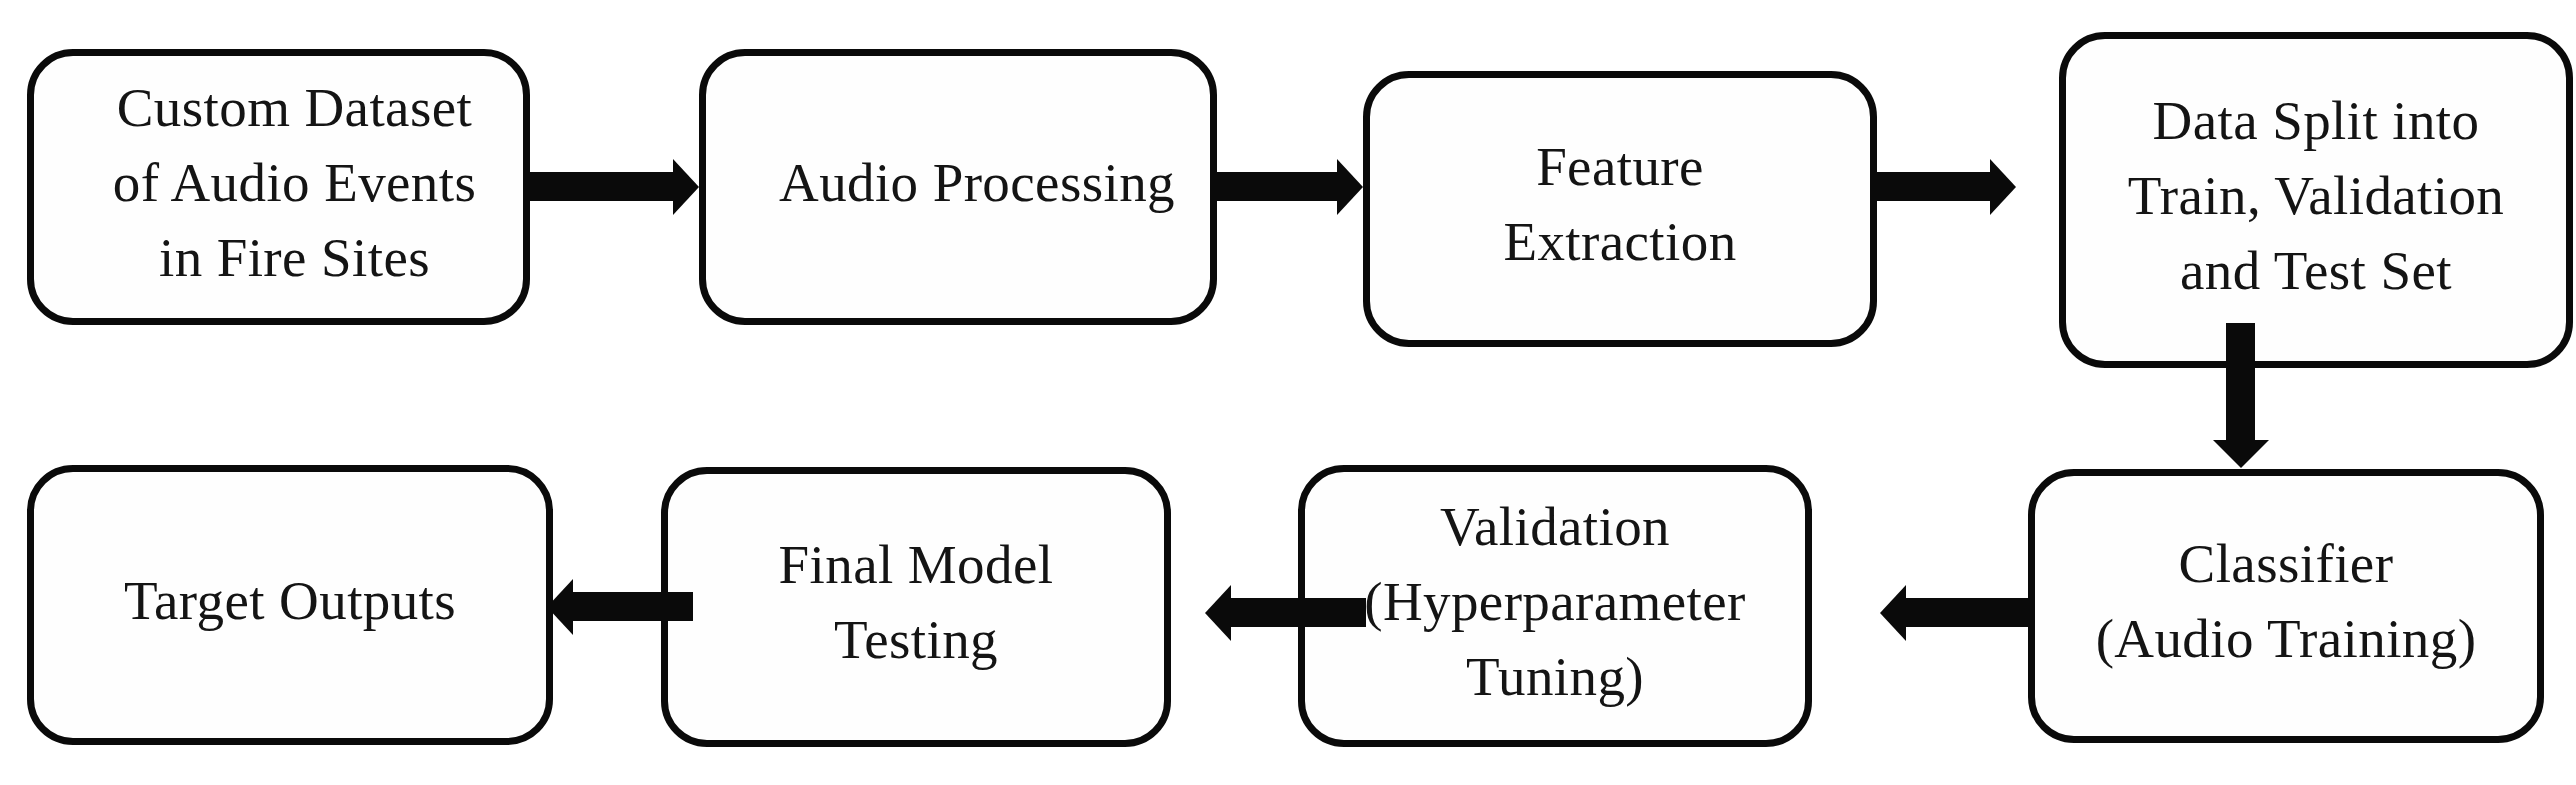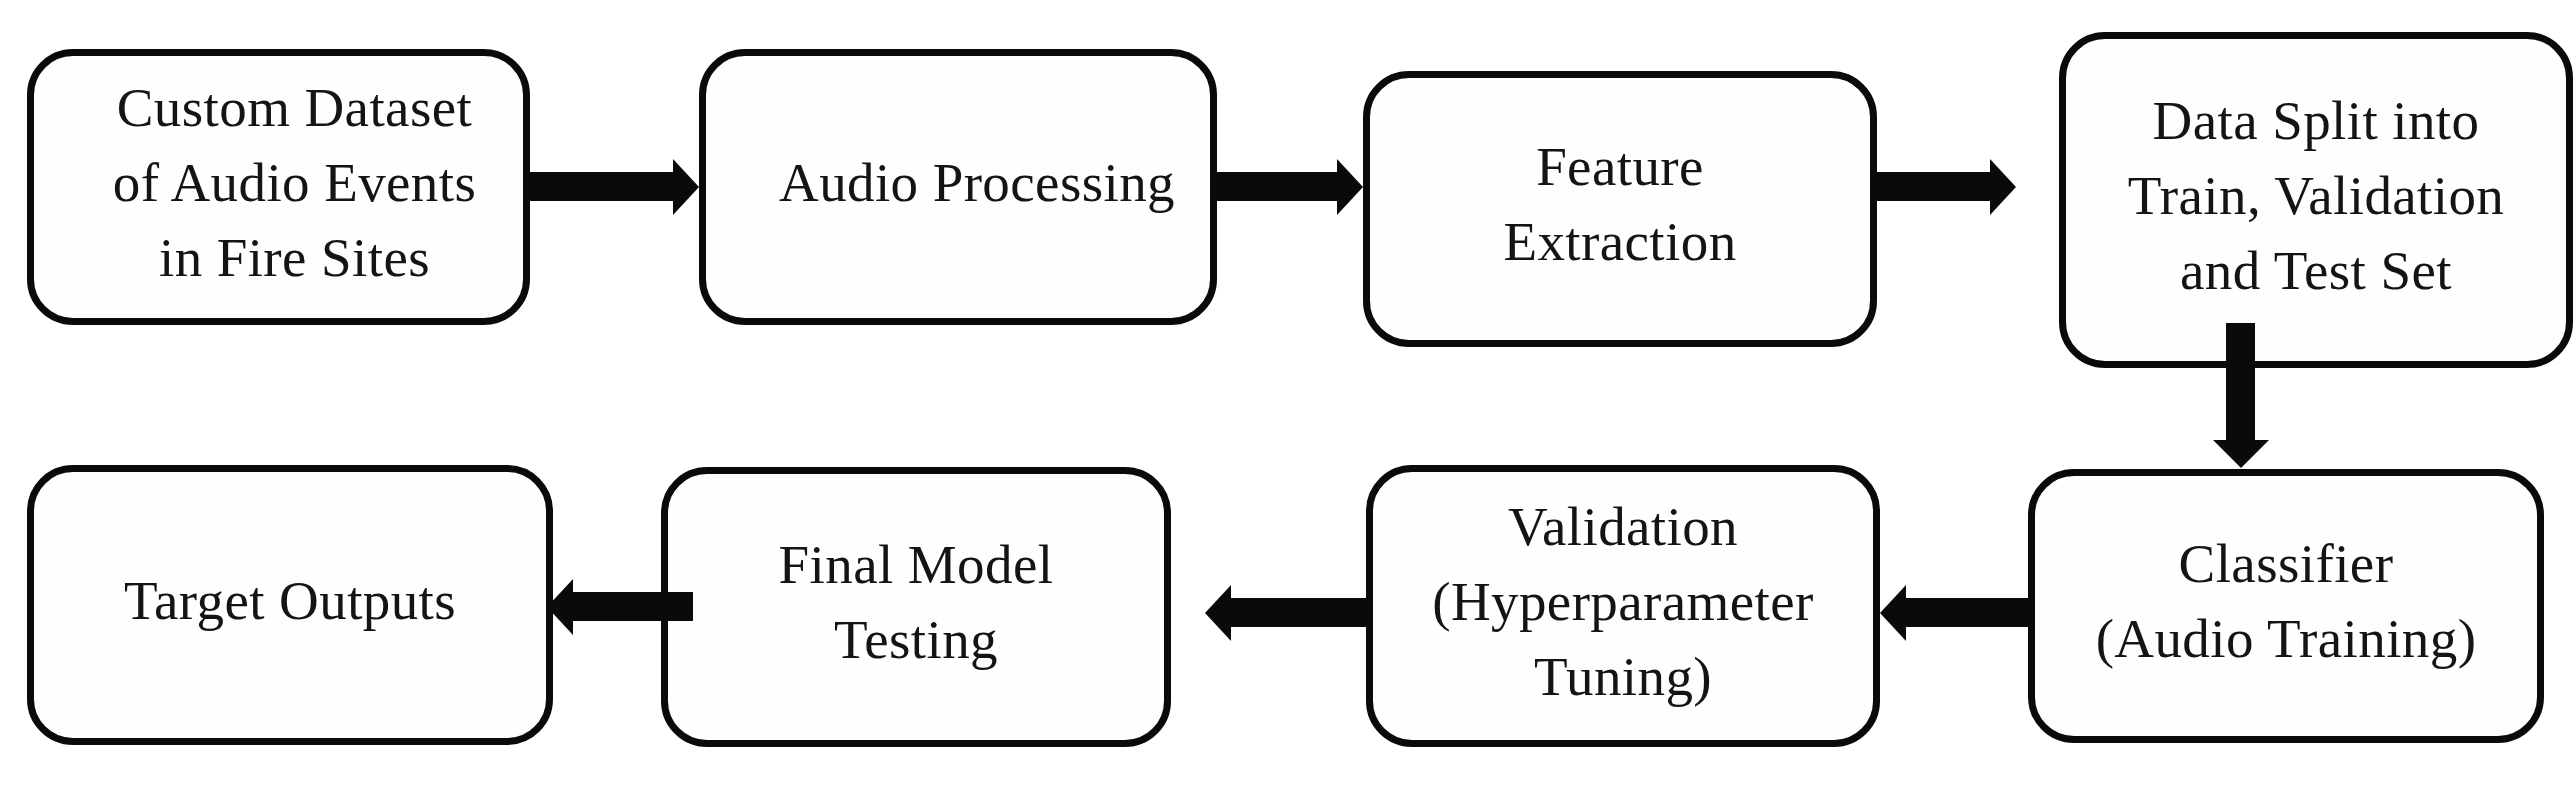--- a/index.html
+++ b/index.html
@@ -33,21 +33,21 @@
     color: #141414;
     letter-spacing: 0.4px;
     transform: translateY(-5.3px);
   }
   
   #node-custom-dataset      { left: 27px;   top: 49px;  width: 503px; height: 276px; padding-left: 32px; }
   #node-audio-processing    { left: 699px;  top: 49px;  width: 518px; height: 276px; padding-left: 38px; }
   #node-feature-extraction  { left: 1363px; top: 49px;  width: 514px; height: 276px; margin-top: 22px; }
   #node-data-split          { left: 2016px; top: 32px;  width: 514px; height: 336px; margin-left: 43px; }
   #node-classifier          { left: 2028px; top: 469px; width: 516px; height: 274px; }
-  #node-validation          { left: 1366px; top: 465px; width: 514px; height: 282px; }
+  #node-validation          { left: 1298px; top: 465px; width: 514px; height: 282px; }
   #node-final-model-testing { left: 661px;  top: 467px; width: 510px; height: 280px; }
   #node-target-outputs      { left: 27px;   top: 465px; width: 526px; height: 280px; }
 
   
   .arrow-h {
     position: absolute;
     height: 55px;
     display: flex;
     align-items: center;
   }

